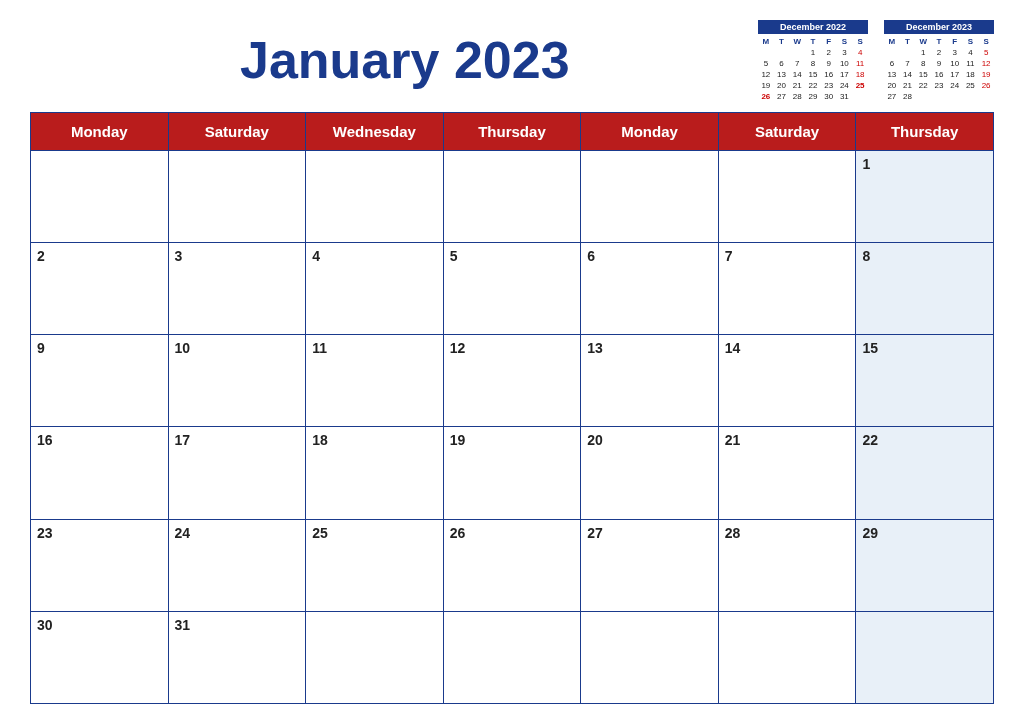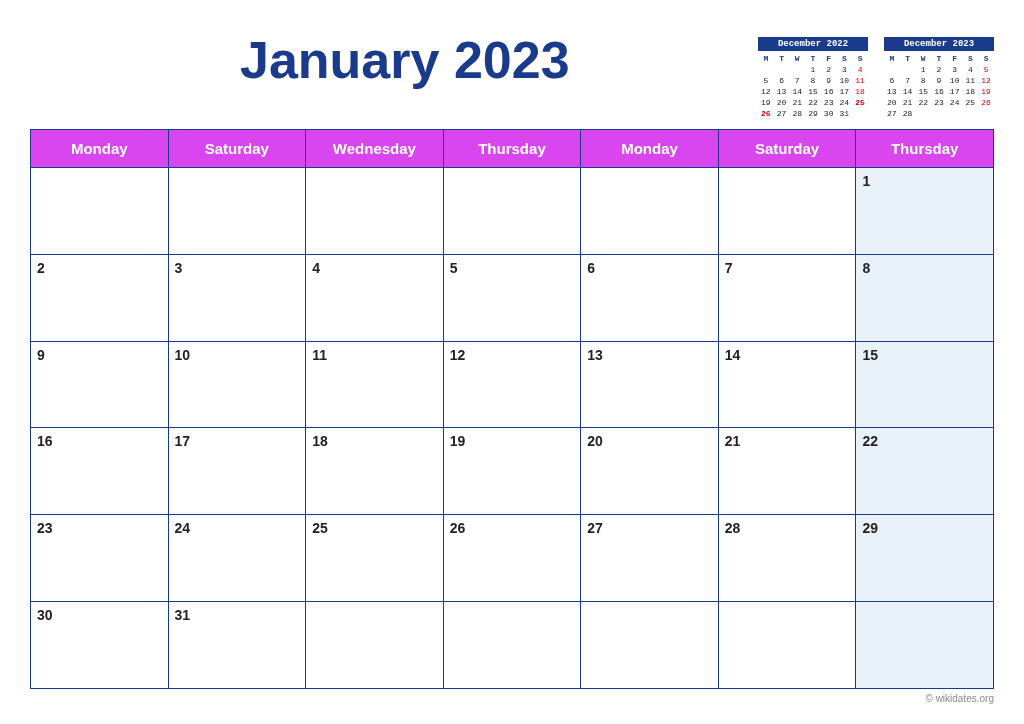--- a/index.html
+++ b/index.html
@@ -33,22 +33,21 @@
       font-size: 52px;
       font-weight: bold;
       color: #1a3a8c;
       padding-top: 10px;
       padding-left: 210px;
     }
 
     .mini-calendars {
       display: flex;
       gap: 16px;
-      margin-top: 17px;
-      font-family: Liberation Mono, monospace;
+      margin-top: 0;
     }
 
     .mini-cal {
       font-size: 9px;
       color: #222;
       min-width: 110px;
     }
 
     .mini-cal-header {
       background: #1a3a8c;
@@ -92,21 +91,21 @@
     
     .main-calendar {
       flex: 1;
       border: 1.5px solid #1a3a8c;
       border-collapse: collapse;
       width: 100%;
       table-layout: fixed;
     }
 
     .main-calendar th {
-      background: #d946ef;
+      background: #b91c1c;
       color: #fff;
       font-size: 15px;
       font-weight: bold;
       text-align: center;
       padding: 10px 4px;
       border: 1.5px solid #1a3a8c;
     }
 
     .main-calendar td {
       border: 1.5px solid #1a3a8c;
@@ -346,14 +345,13 @@
         <td><span class="day-num">31</span></td>
         <td class="empty"></td>
         <td class="empty"></td>
         <td class="empty"></td>
         <td class="empty"></td>
         <td class="sunday-col"></td>
       </tr>
     </tbody>
   </table>
 
-  <div class="footer">© wikidates.org</div>
 </div>
 
 </body></html>

